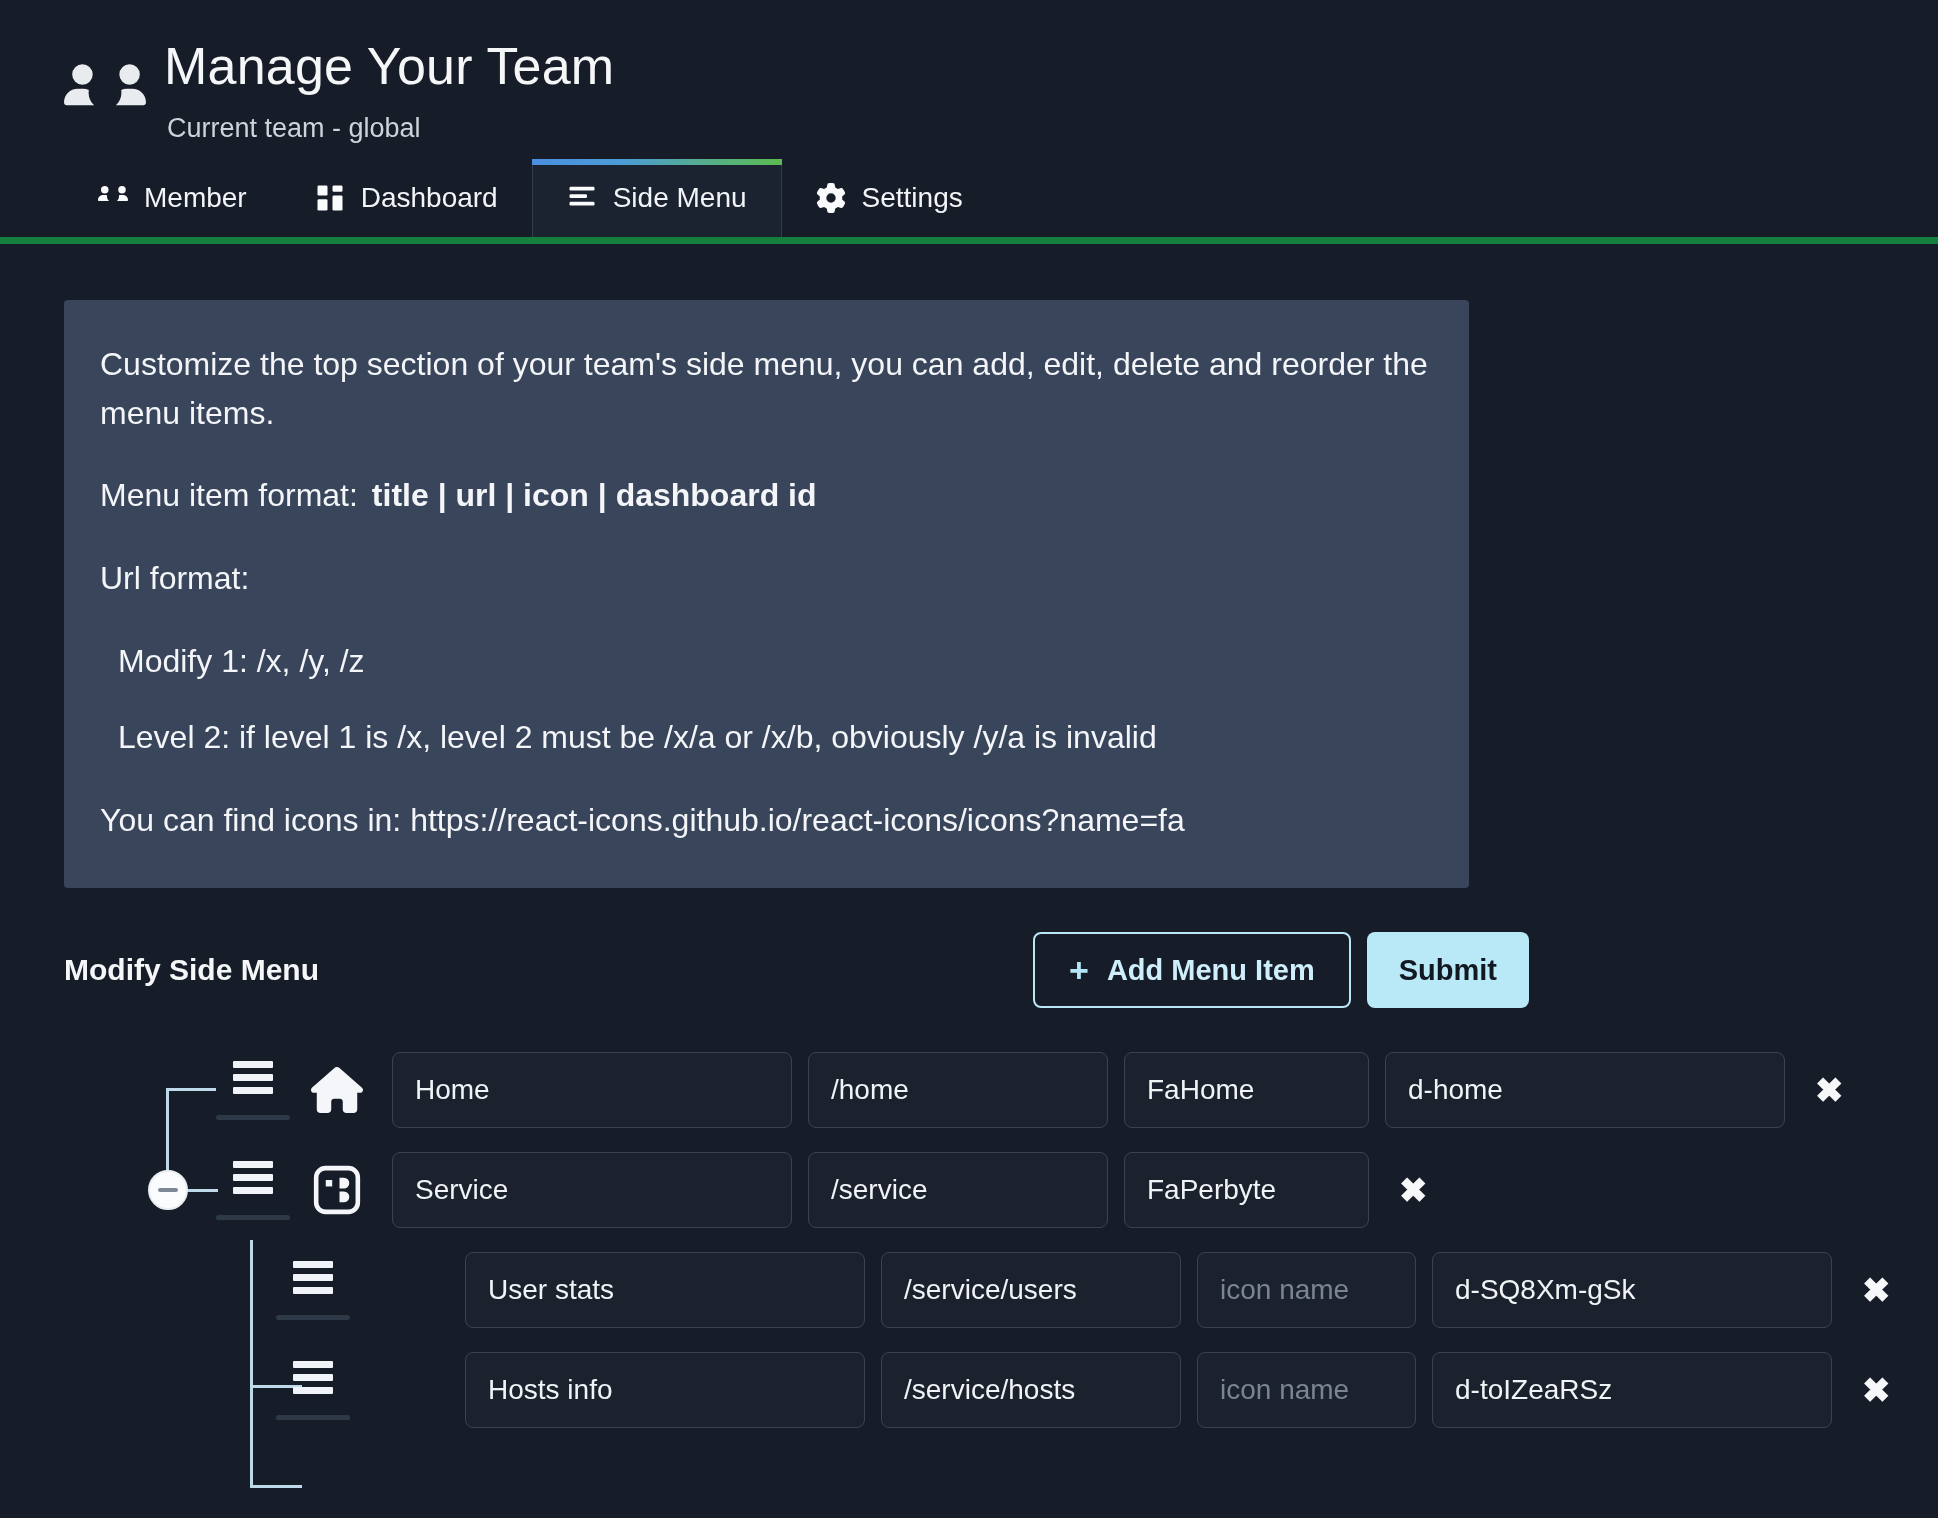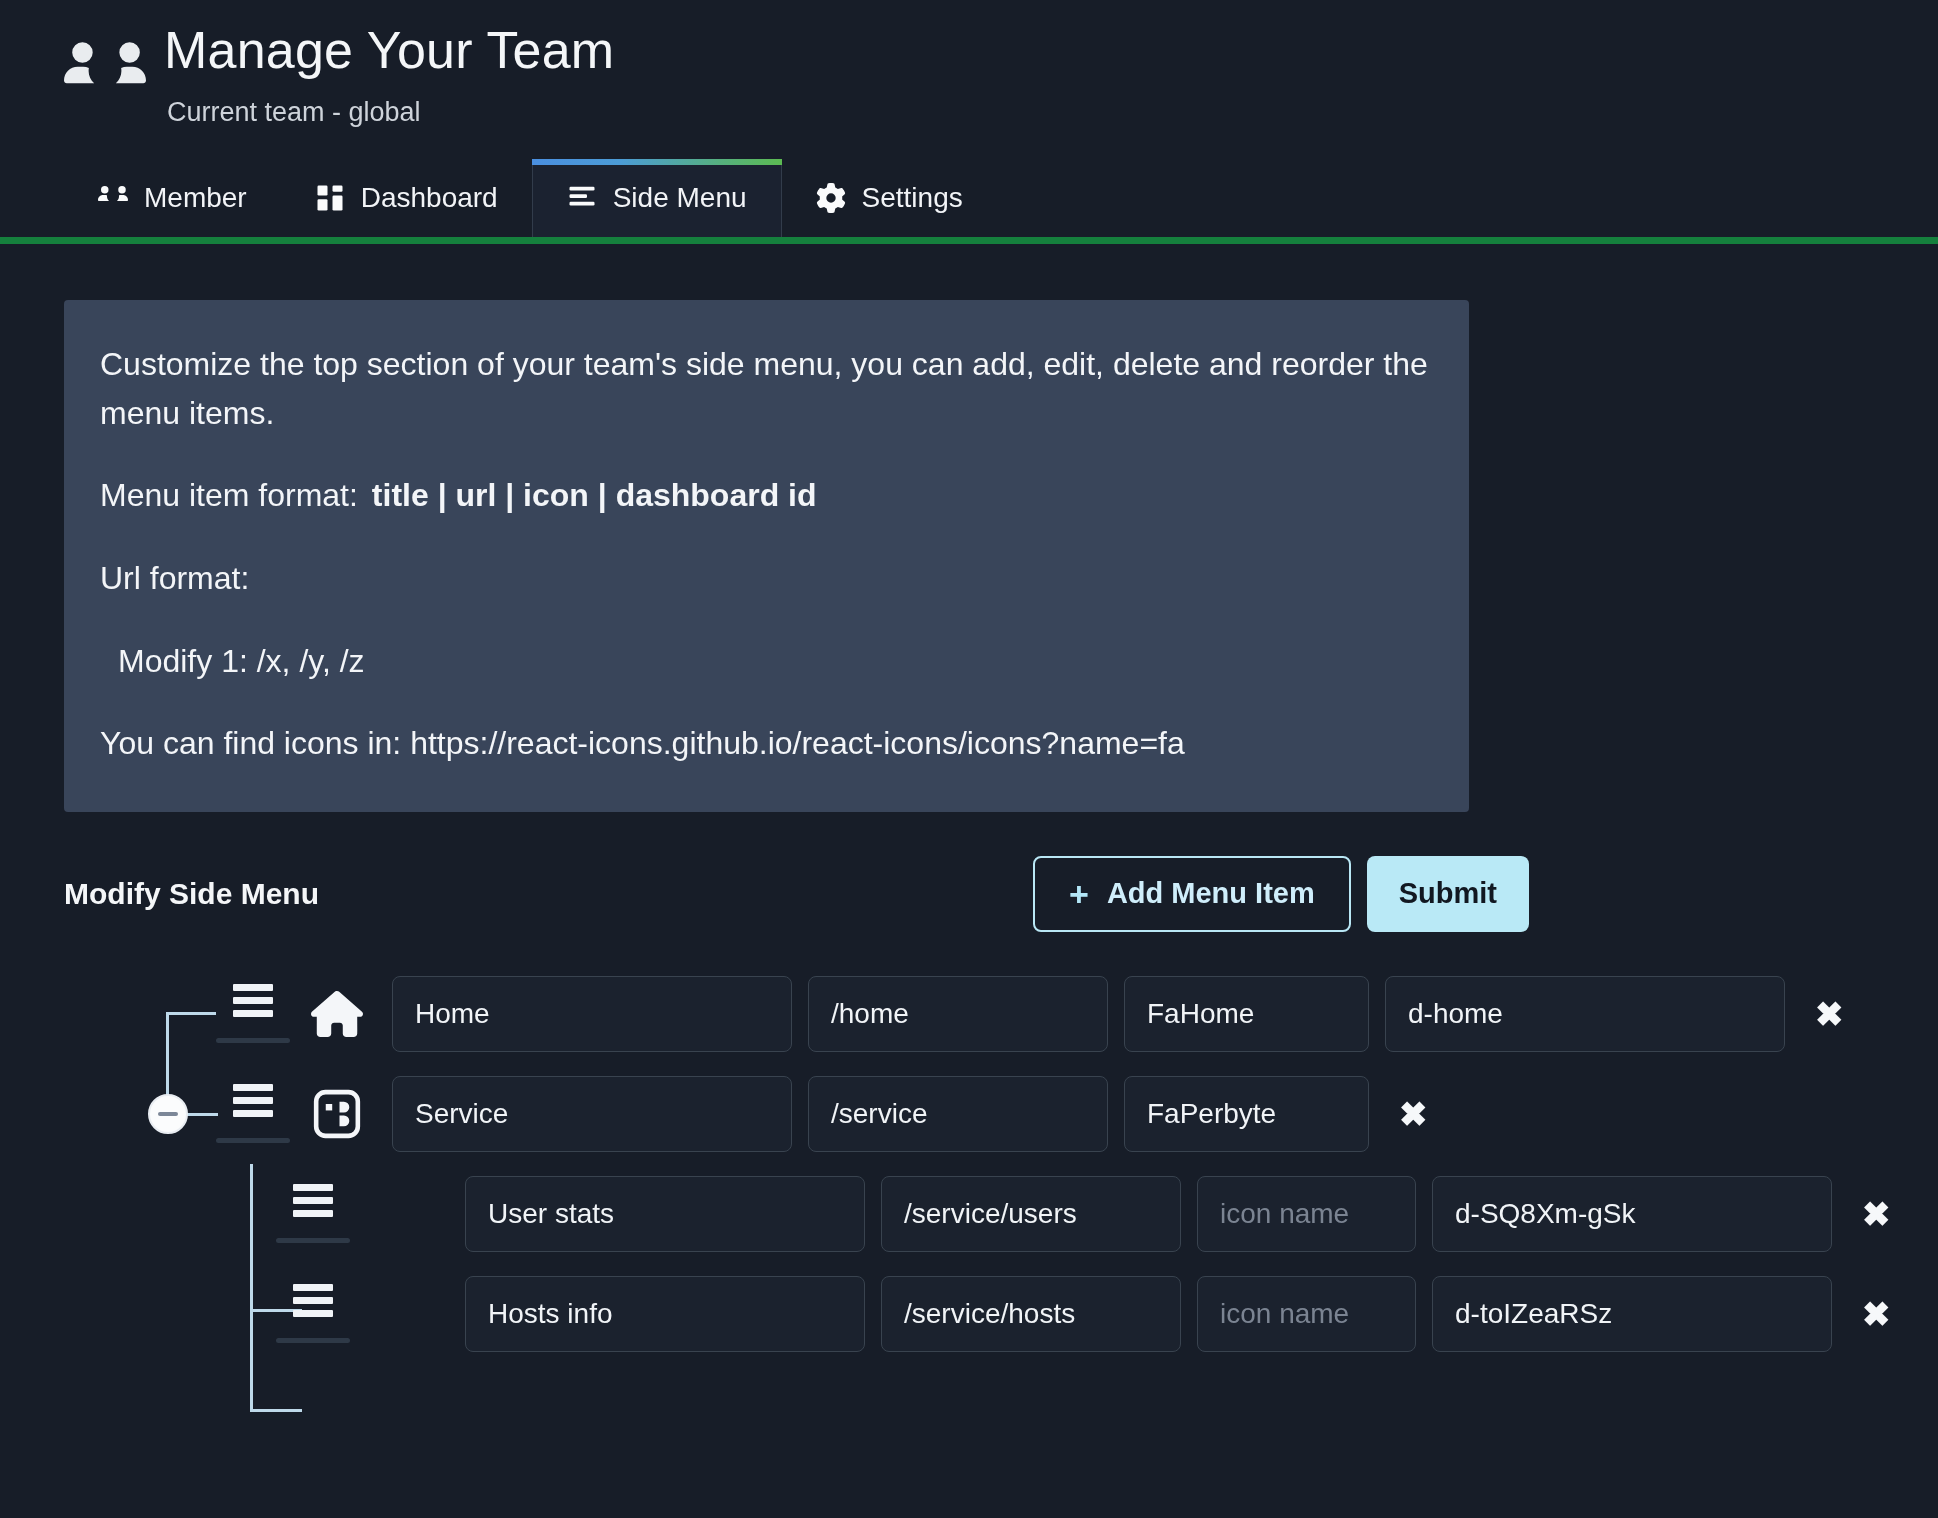--- a/index.html
+++ b/index.html
@@ -8,21 +8,21 @@
     height: 1518px;
     background: #171d28;
     font-family: "Liberation Sans", sans-serif;
     overflow: hidden;
   }
   body { color: #e8eaed; }
 
   
   .header {
     display: flex;
-    align-items: flex-start;
+    align-items: center;
     padding: 18px 13px 0 64px;
     height: 160px;
   }
   .team-icon {
     width: 82px;
     height: 82px;
     flex: none;
     margin-top: 16px;
     color: #e9ecef;
   }
@@ -303,20 +303,21 @@
 
 <div class="content">
 
   <div class="info-panel">
     <p>Customize the top section of your team's side menu, you can add, edit, delete and reorder the menu items.</p>
     <p>
       <span class="fmt-label">Menu item format:</span><span class="fmt-value">title | url | icon | dashboard id</span>
     </p>
     <p>Url format:</p>
     <p class="indent">Modify 1: /x, /y, /z</p>
+    <p class="indent">Level 2: if level 1 is /x, level 2 must be /x/a or /x/b, obviously /y/a is invalid</p>
     <p>You can find icons in: https://react-icons.github.io/react-icons/icons?name=fa</p>
   </div>
 
   <div class="modify-bar">
     <div class="modify-title">Modify Side Menu</div>
     <div class="modify-actions">
       <button class="btn-add">
         <span class="plus">+</span>
         <span>Add Menu Item</span>
       </button>

